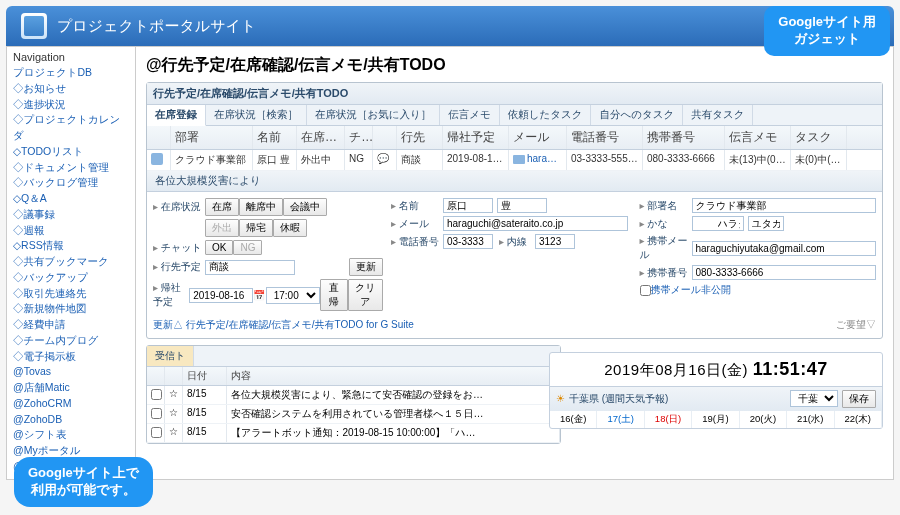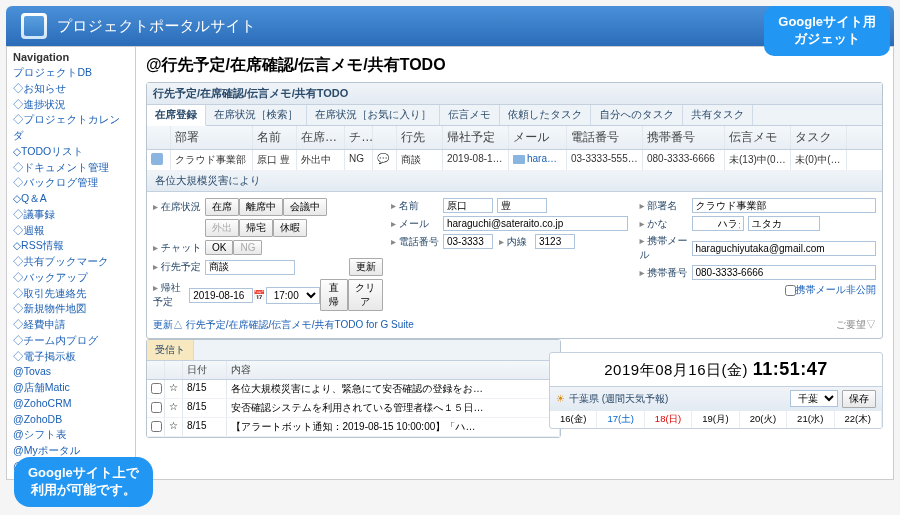--- a/index.html
+++ b/index.html
@@ -3,25 +3,25 @@
 <meta charset="utf-8">
 <style>
 *{box-sizing:border-box;margin:0;padding:0;font-family:"Meiryo","Hiragino Sans",sans-serif}
 body{background:#f5f5f5;width:900px;height:515px;overflow:hidden;position:relative;font-size:11px}
 .header{background:linear-gradient(#4a90d9,#2b6cb8);color:#fff;height:40px;display:flex;align-items:center;padding:0 15px;border-radius:6px 6px 0 0;margin:6px 6px 0}
 .header .logo{width:26px;height:26px;background:linear-gradient(#fff,#cce3f8);border-radius:4px;margin-right:10px;position:relative}
 .header .logo::after{content:"";position:absolute;inset:3px;background:linear-gradient(#5aa0e0,#3b80c8);border-radius:2px}
 .header h1{font-size:15px;font-weight:500}
 .layout{display:flex;margin:0 6px;background:#fff}
 .sidebar{width:130px;border:1px solid #ccc;padding:4px 6px;background:#fff}
-.sidebar h3{font-size:11px;font-weight:700;color:#333;margin-bottom:2px}
+.sidebar h3{font-size:11px;font-weight:400;color:#333;margin-bottom:2px}
 .sidebar a{display:block;color:#1a5fb4;font-size:10.5px;line-height:1.5;text-decoration:none}
 .main{flex:1;border:1px solid #ccc;border-left:none;padding:8px 10px;position:relative}
 .page-title{font-size:16px;font-weight:700;margin-bottom:6px}
-.panel{border:1px solid #b8c4d0;border-radius:3px;}
+.panel{border:1px solid #b8c4d0;border-radius:3px;margin-bottom:6px}
 .panel-hd{background:linear-gradient(#f0f4f8,#e2eaf2);border-bottom:1px solid #c4d0de;padding:3px 6px;font-size:11px;font-weight:700;color:#2a4a6a}
 .tabs{display:flex;background:#eef3f8;border-bottom:1px solid #c4d0de}
 .tab{padding:3px 8px;font-size:10.5px;color:#2a4a6a;border-right:1px solid #d0dae6;cursor:pointer;background:#eef3f8}
 .tab.active{background:#fff;font-weight:700;border-bottom:1px solid #fff;margin-bottom:-1px}
 .grid-hd{display:flex;background:linear-gradient(#f4f8fb,#e8eef4);border-bottom:1px solid #c4d0de;font-size:12px;color:#444}
 .grid-hd>div,.grid-row>div{padding:3px 4px;border-right:1px solid #e2e8ee;overflow:hidden;white-space:nowrap;text-overflow:ellipsis}
 .grid-row{display:flex;font-size:10px;color:#333;border-bottom:1px solid #eef2f6}
 .c1{width:24px}.c2{width:82px}.c3{width:44px}.c4{width:48px}.c5{width:28px}.c6{width:24px}.c7{width:46px}.c8{width:66px}.c9{width:58px}.c10{width:76px}.c11{width:82px}.c12{width:66px}.c13{width:56px}
 .icon-user{display:inline-block;width:12px;height:12px;background:#8ab5e0;border-radius:2px}
 .icon-mail{display:inline-block;width:12px;height:9px;background:#8ab5e0;border-radius:1px;vertical-align:middle;margin-right:2px}
@@ -200,31 +200,31 @@
                 </div>
             </div>
             <div class="su-r2">
               <div class="fr">
                   <span class="lbl arrow">部署名</span>
                   <input class="inp" style="flex: 1 1 0%;" value="クラウド事業部">
                 </div>
               <div class="fr">
                   <span class="lbl arrow">かな</span>
                   <input class="inp" style="width: 52px; padding-left: 25px;" value="ハラグチ">
-                  <input class="inp" style="width: 72px; margin-left: 4px;" value="ユタカ">
+                  <input class="inp" style="width: 36px; margin-left: 4px;" value="ユタカ">
                 </div>
               <div class="fr">
                   <span class="lbl arrow">携帯メール</span>
                   <input class="inp" style="flex: 1 1 0%;" value="haraguchiyutaka@gmail.com">
                 </div>
               <div class="fr">
                   <span class="lbl arrow">携帯番号</span>
                   <input class="inp" style="flex: 1 1 0%;" value="080-3333-6666">
                 </div>
-              <div class="fr" style="justify-content:flex-end">
+              <div class="fr" style="justify-content:flex-start">
                   <input type="checkbox" class="chk" style=""> 
                   <span class="link">携帯メール非公開</span>
                 </div>
             </div>
           </div>
         </div>
         <div class="update-link"><span>更新△  行先予定/在席確認/伝言メモ/共有TODO for G Suite</span> <span style="float:right;color:#888">ご要望▽</span></div>
       </div>
     </div>
 

